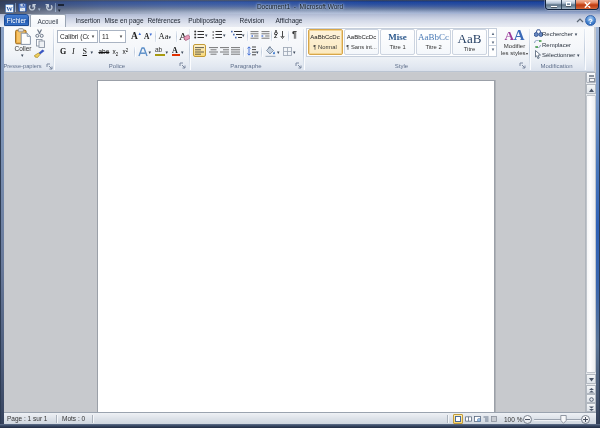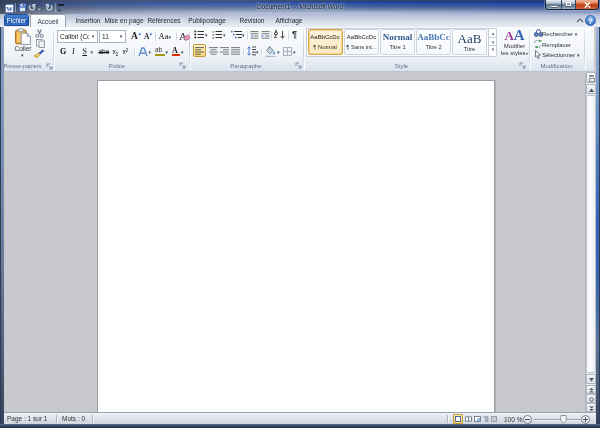--- a/index.html
+++ b/index.html
@@ -265,25 +265,25 @@
 <div class="abs" style="left:306px;top:28px;width:191px;height:29px;background:#fff;border:1px solid #c5cedb;"></div>
 <div class="abs scard sel" style="left:307.5px;width:35px;">
  <div class="t1">AaBbCcDc</div>
       <div class="t2">¶ Normal</div>
     </div>
 <div class="abs scard" style="left:344px;width:35px;">
  <div class="t1">AaBbCcDc</div>
       <div class="t2">¶ Sans int...</div>
     </div>
 <div class="abs scard" style="left:380px;width:35px;">
- <div class="t1" style="font-size:9px;color:#2e5a8e;font-weight:bold;font-family:'Liberation Serif',serif;">Normal‌</div>
+ <div class="t1" style="font-size:9px;color:#2e5a8e;font-weight:bold;font-family:'Liberation Serif',serif;">Mise‌</div>
       <div class="t2">Titre 1</div>
     </div>
 <div class="abs scard" style="left:416px;width:35px;">
- <div class="t1" style="font-size:9px;color:#4a7ab5;font-weight:bold;font-family:'Liberation Serif',serif;">AaBbCc</div>
+ <div class="t1" style="font-size:9px;color:#4a7ab5;font-weight:normal;font-family:'Liberation Serif',serif;">AaBbCc</div>
       <div class="t2">Titre 2</div>
     </div>
 <div class="abs scard" style="left:452px;width:35px;">
  <div class="t1" style="font-size:13px;color:#1f3a5f;font-family:'Liberation Serif',serif;line-height:11px;">AaB</div>
       <div class="t2">Titre</div>
     </div>
 <div class="abs" style="left:488px;top:29px;width:9px;height:27px;border-left:1px solid #c5cedb;">
  <div style="height:9px;border-bottom:1px solid #c5cedb;text-align:center;font-size:5px;color:#5a6a80;line-height:8px;">▴</div>
  <div style="height:8px;border-bottom:1px solid #c5cedb;text-align:center;font-size:5px;color:#5a6a80;line-height:8px;">▾</div>
  <div style="height:8px;text-align:center;font-size:5px;color:#5a6a80;line-height:7px;">▾</div>

